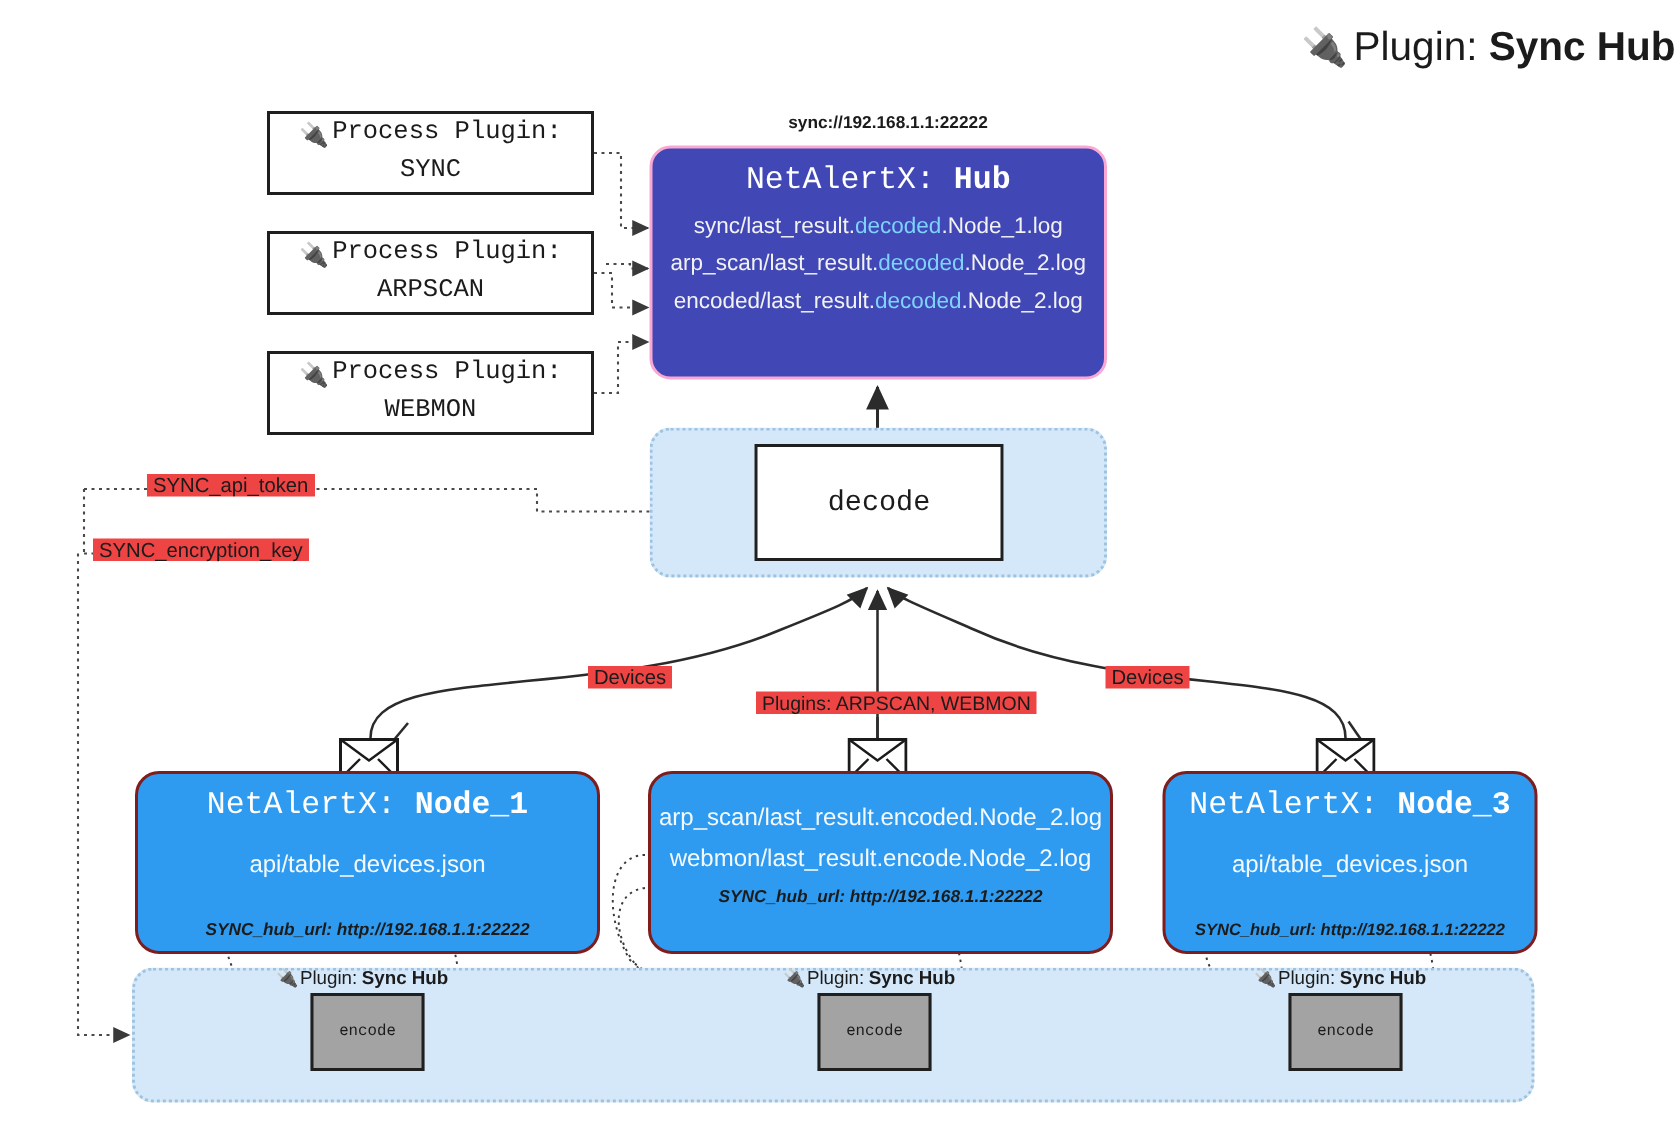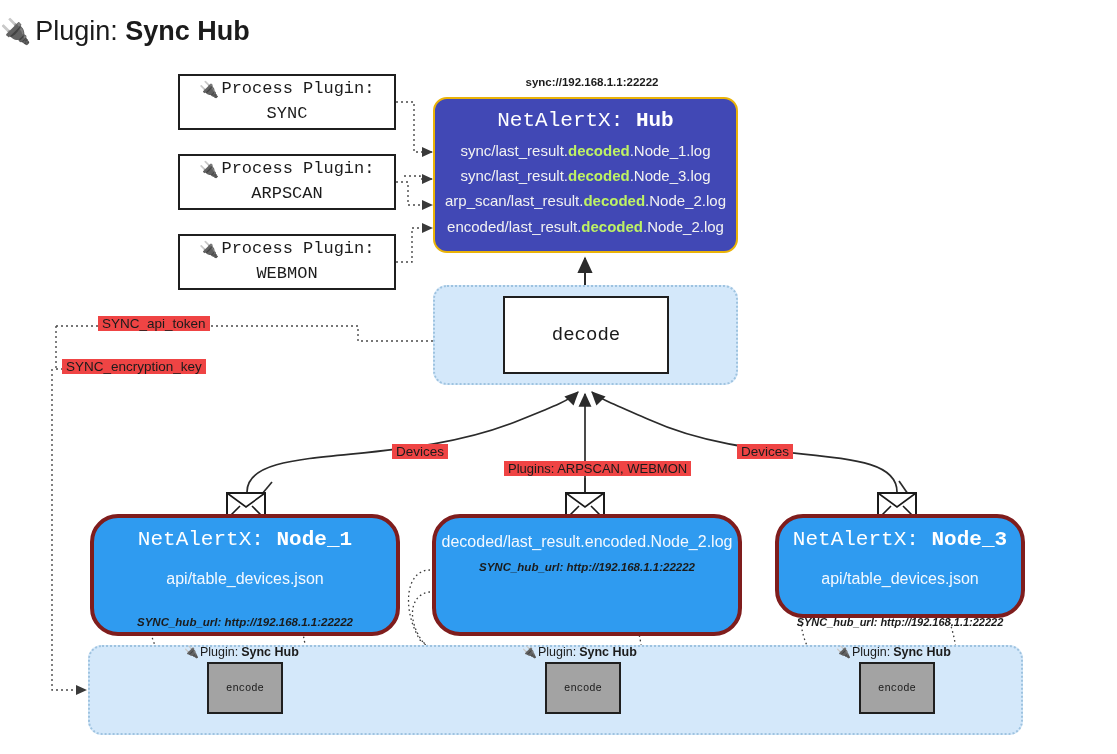--- a/index.html
+++ b/index.html
@@ -7,21 +7,21 @@
     width:1117px;height:754px;background:#ffffff;
     font-family:"Liberation Sans",sans-serif;
     color:#222;overflow:hidden;position:relative;
   }
   #stage{position:absolute;inset:0;width:1117px;height:754px;}
   .abs{position:absolute;}
   svg#wires{position:absolute;left:0;top:0;width:1117px;height:754px;pointer-events:none;}
 
   
   #title{
-    left:0;top:16px;width:1117px;text-align:left;
+    left:0;top:16px;width:1117px;text-align:right;
     font-size:27px;color:#1b1b1b;white-space:nowrap;
   }
   #title .plug{font-size:25px;margin-right:4px;display:inline-block;
     transform:rotate(0deg);}
   #title .strong{font-weight:bold;}
 
   
   .procbox{
     width:218px;height:56px;border:2px solid #1f1f1f;background:#fff;
     font-family:"Liberation Mono","DejaVu Sans Mono",monospace;
@@ -33,67 +33,67 @@
   .procbox .l1 .plug{font-family:"DejaVu Sans",sans-serif;font-size:16px;margin-right:2px;}
   .procbox .l2{white-space:nowrap;}
 
   
   #huburl{
     left:447px;top:76px;width:290px;text-align:center;
     font-size:11.5px;font-weight:bold;color:#1b1b1b;white-space:nowrap;
   }
   #hub{
     left:433px;top:97px;width:305px;height:156px;
-    background:#4148b5;border:2px solid #eab308;border-radius:14px;
+    background:#4148b5;border:2px solid #f9a8d4;border-radius:14px;
     box-sizing:border-box;padding-top:10px;
   }
   #hub .htitle{
     text-align:center;font-family:"Liberation Mono","DejaVu Sans Mono",monospace;
     font-size:21px;color:#ffffff;white-space:nowrap;margin-bottom:6px;
   }
   #hub .htitle b{font-weight:bold;}
   #hub .hline{
     color:#f2f2f2;font-size:15px;white-space:nowrap;text-align:center;
     line-height:1.68;
   }
-  #hub .hline b{font-weight:bold;color:#bef264;}
+  #hub .hline b{font-weight:normal;color:#7dd3fc;}
 
   
   .bluewrap{
     background:#d4e8fa;border:2px dotted #9ec3e0;border-radius:14px;box-sizing:border-box;
   }
   #decodewrap{left:433px;top:285px;width:305px;height:100px;}
   #decodebox{
     left:503px;top:296px;width:166px;height:78px;
     background:#fff;border:2px solid #1f1f1f;box-sizing:border-box;
     display:flex;align-items:center;justify-content:center;
     font-family:"Liberation Mono","DejaVu Sans Mono",monospace;
     font-size:19px;color:#1b1b1b;text-align:right;
   }
   #bottomwrap{left:88px;top:645px;width:935px;height:90px;}
 
   
   .node{
-    background:#2f9bf0;border:4px solid #7f1d1d;border-radius:28px;
+    background:#2f9bf0;border:2px solid #7f1d1d;border-radius:16px;
     box-sizing:border-box;padding-top:10px;
   }
   .node .ntitle{
     text-align:center;font-family:"Liberation Mono","DejaVu Sans Mono",monospace;
     font-size:21px;color:#ffffff;white-space:nowrap;
   }
   .node .ntitle b{font-weight:bold;}
   .node .nline{
     text-align:center;color:#f4f9ff;font-size:16px;white-space:nowrap;line-height:1.7;
   }
   .node .nfoot{
     text-align:center;color:#1b1b1b;font-size:11.5px;font-weight:bold;white-space:nowrap;font-style:italic;
   }
   #node1{left:90px;top:514px;width:310px;height:122px;}
   #node2{left:432px;top:514px;width:310px;height:122px;}
-  #node3{left:775px;top:514px;width:250px;height:104px;}
+  #node3{left:775px;top:514px;width:250px;height:122px;}
 
   
   .encbox{
     width:76px;height:52px;background:#a3a3a3;border:2px solid #1f1f1f;
     box-sizing:border-box;display:flex;align-items:center;justify-content:center;
     font-family:"Liberation Mono","DejaVu Sans Mono",monospace;
     font-size:10.5px;color:#1b1b1b;
   }
   .synclabel{
     font-size:12.5px;color:#1b1b1b;white-space:nowrap;display:flex;align-items:center;
@@ -207,21 +207,20 @@
     <div class="l2">WEBMON</div>
   </div>
 
   <div class="abs" id="huburl">sync://192.168.1.1:22222</div>
   <div class="abs" id="hub">
     <div class="htitle">
       <span>NetAlertX:</span>
       <b>Hub</b>
     </div>
     <div class="hline"><span>sync/last_result.</span><b>decoded</b><span>.Node_1.log</span></div>
-    <div class="hline"><span>sync/last_result.</span><b>decoded</b><span>.Node_3.log</span></div>
     <div class="hline"><span>arp_scan/last_result.</span><b>decoded</b><span>.Node_2.log</span></div>
     <div class="hline"><span>encoded/last_result.</span><b>decoded</b><span>.Node_2.log</span></div>
   </div>
 
   <div class="abs bluewrap" id="decodewrap"></div>
   <div class="abs" id="decodebox">decode</div>
 
   <div class="abs wirelabel" style="left:98px;top:316px;">SYNC_api_token</div>
   <div class="abs wirelabel" style="left:62px;top:359px;">SYNC_encryption_key</div>
 
@@ -250,21 +249,22 @@
 
   <div class="abs node" id="node1">
     <div class="ntitle">
       <span>NetAlertX:</span> <b>Node_1</b>
     </div>
     <div class="nline" style="margin-top:14px;">api/table_devices.json</div>
     <div class="nfoot" style="margin-top:24px;">SYNC_hub_url: http://192.168.1.1:22222</div>
   </div>
 
   <div class="abs node" id="node2">
-    <div class="nline">decoded/last_result.encoded.Node_2.log</div>
+    <div class="nline" style="margin-top:6px;">arp_scan/last_result.encoded.Node_2.log</div>
+    <div class="nline">webmon/last_result.encode.Node_2.log</div>
     <div class="nfoot" style="margin-top:6px;">SYNC_hub_url: http://192.168.1.1:22222</div>
   </div>
 
   <div class="abs node" id="node3">
     <div class="ntitle">
       <span>NetAlertX:</span> <b>Node_3</b>
     </div>
     <div class="nline" style="margin-top:14px;">api/table_devices.json</div>
     <div class="nfoot" style="margin-top:24px;font-size:11px;">SYNC_hub_url: http://192.168.1.1:22222</div>
   </div>

